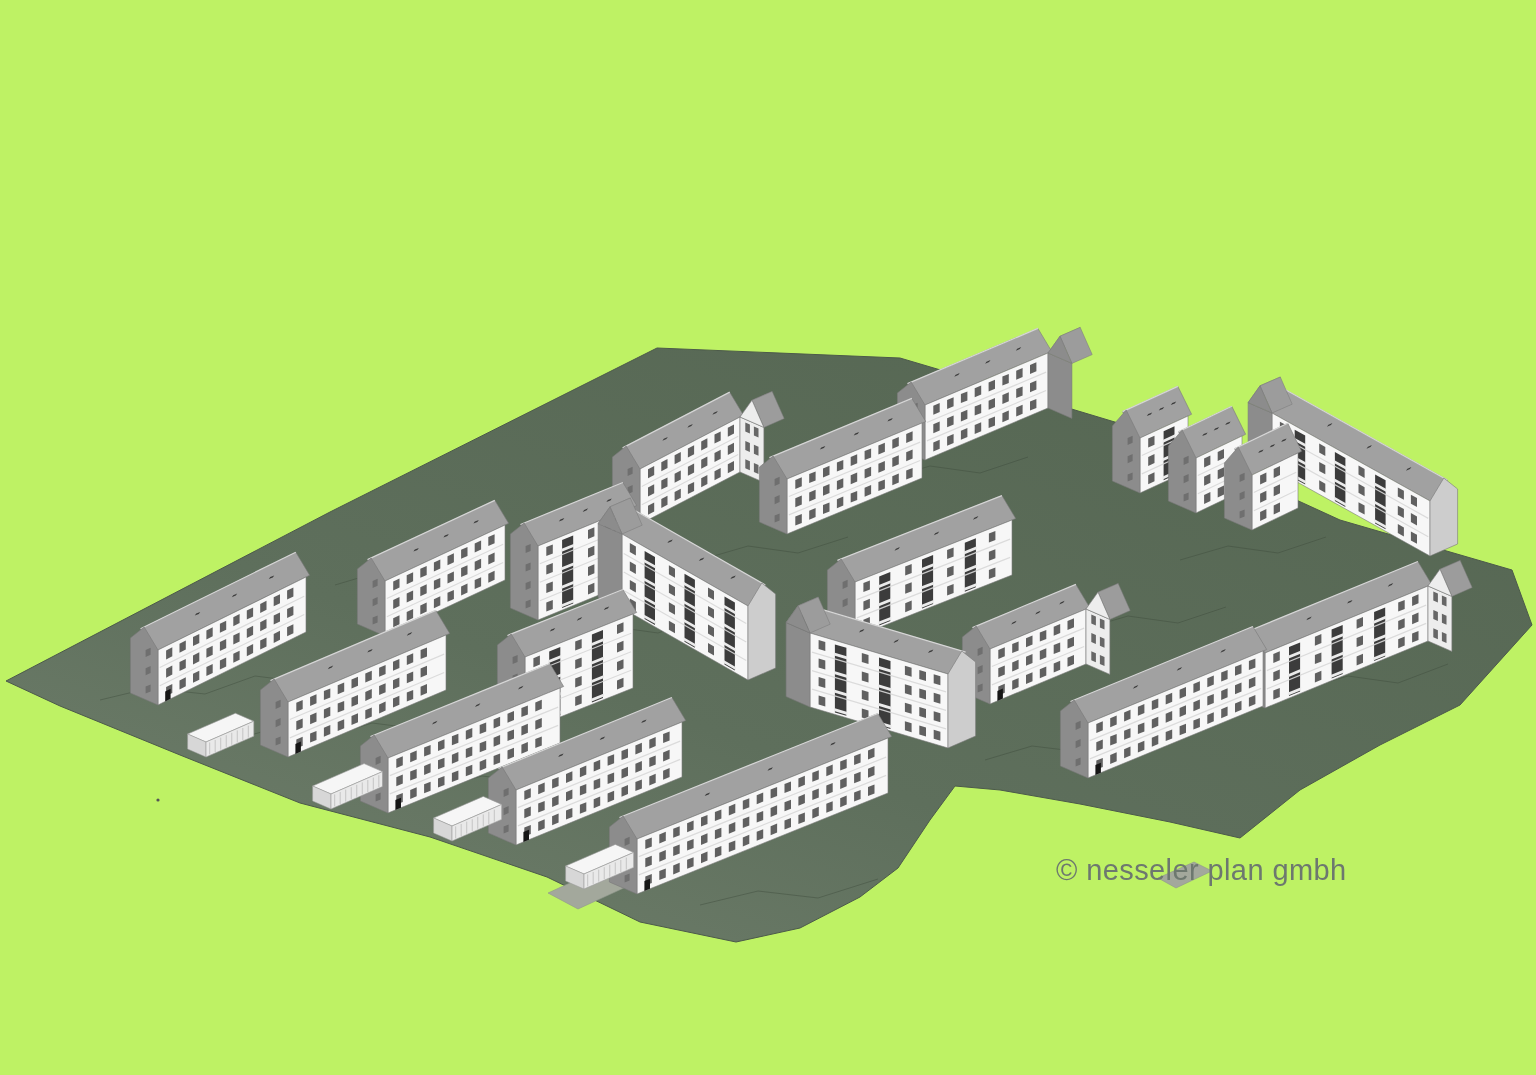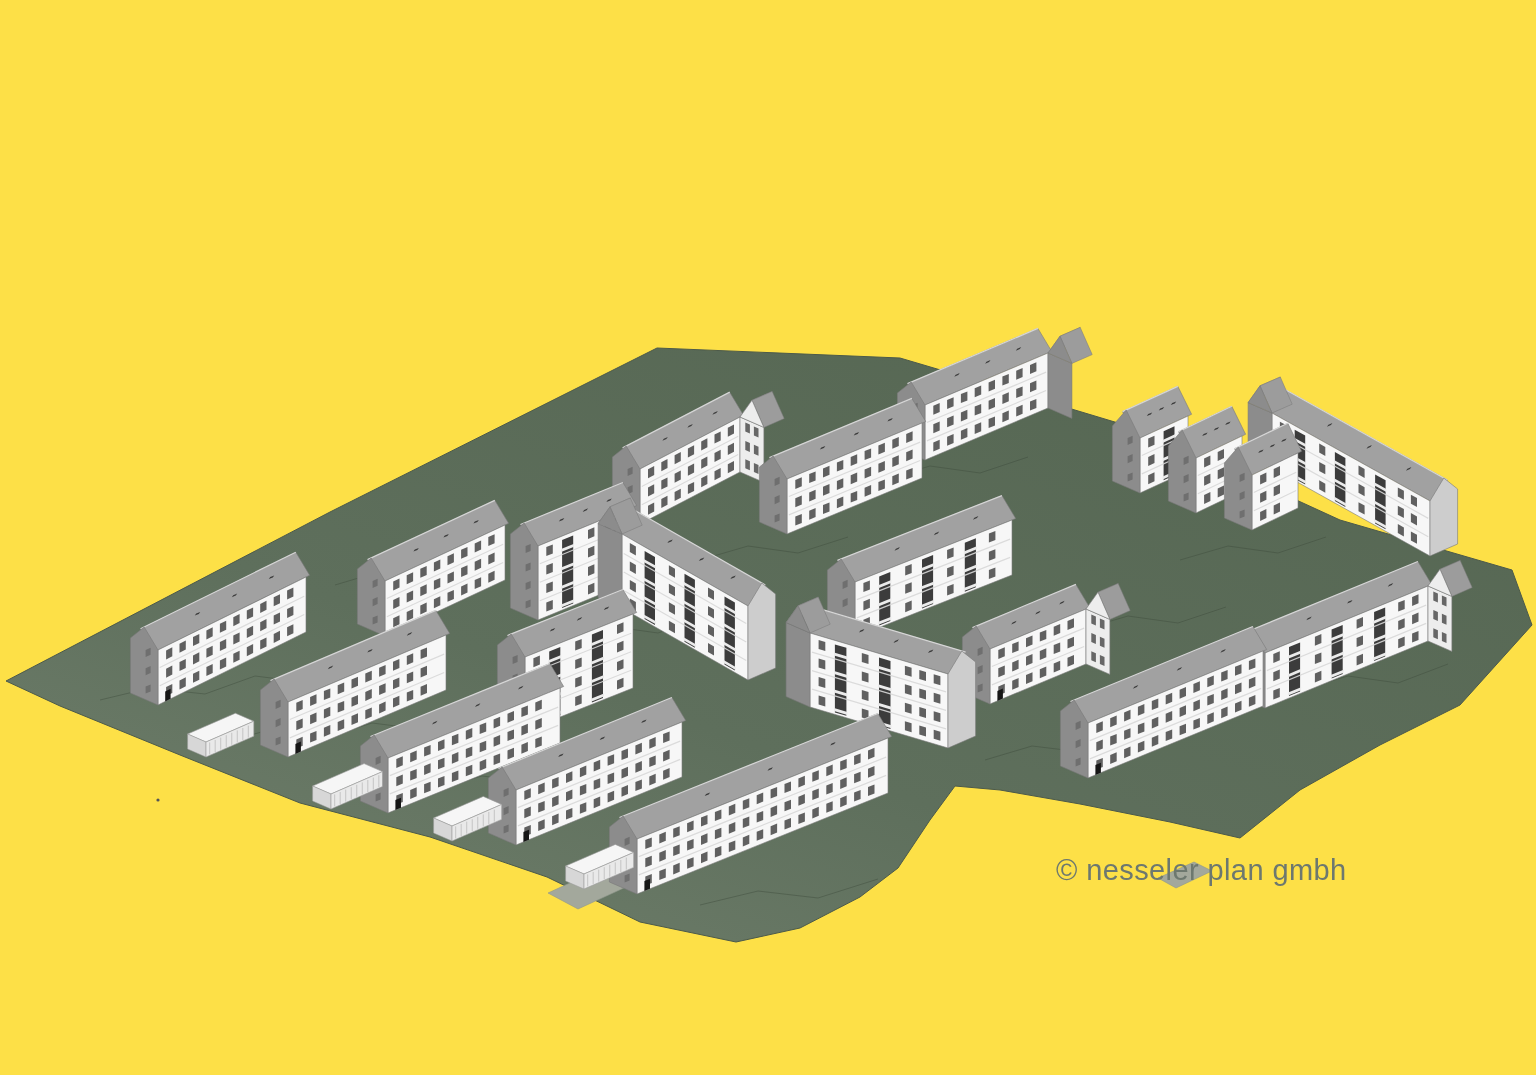--- a/index.html
+++ b/index.html
@@ -1,16 +1,16 @@
 <!DOCTYPE html>
 <html><head>
 <meta charset="utf-8">
 <style>
   html,body{margin:0;padding:0;background:#ffffff;font-family:"Liberation Sans",sans-serif;}
-  .stage{position:relative;width:1536px;height:1075px;background:#fde047;overflow:hidden;}
+  .stage{position:relative;width:1536px;height:1075px;background:#bef264;overflow:hidden;}
   #scene{position:absolute;left:0;top:0;width:1536px;height:1075px;}
   .copyright{position:absolute;left:1056px;top:855px;font-size:29px;line-height:1.1;
              color:#6d786f;letter-spacing:0.4px;white-space:nowrap;}
 </style>
 </head>
 <body>
 
 <div class="stage">
   <svg id="scene" viewBox="0 0 1536 1075">
       <defs>

